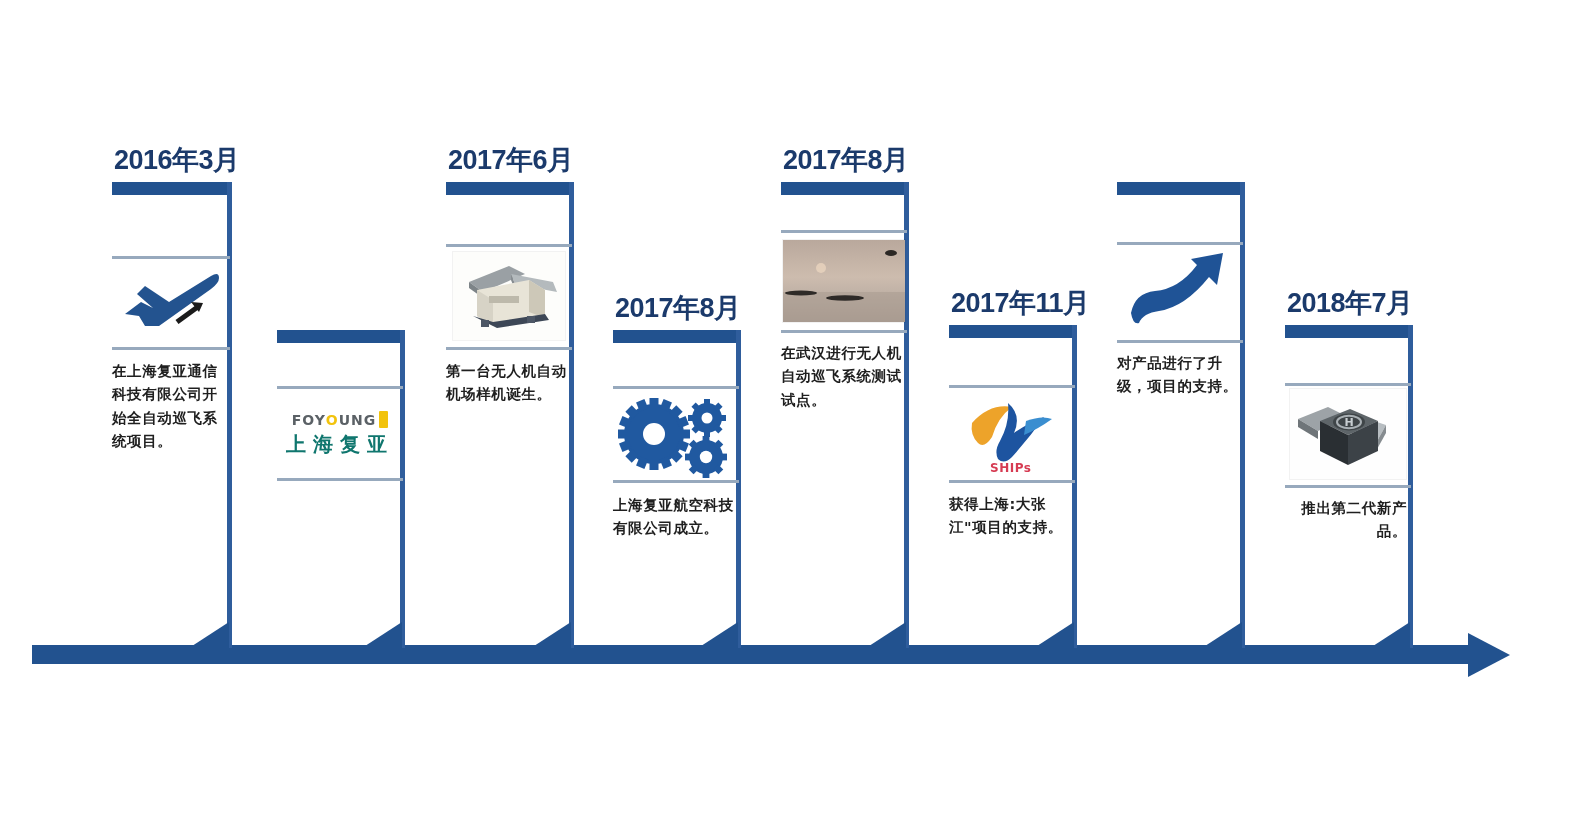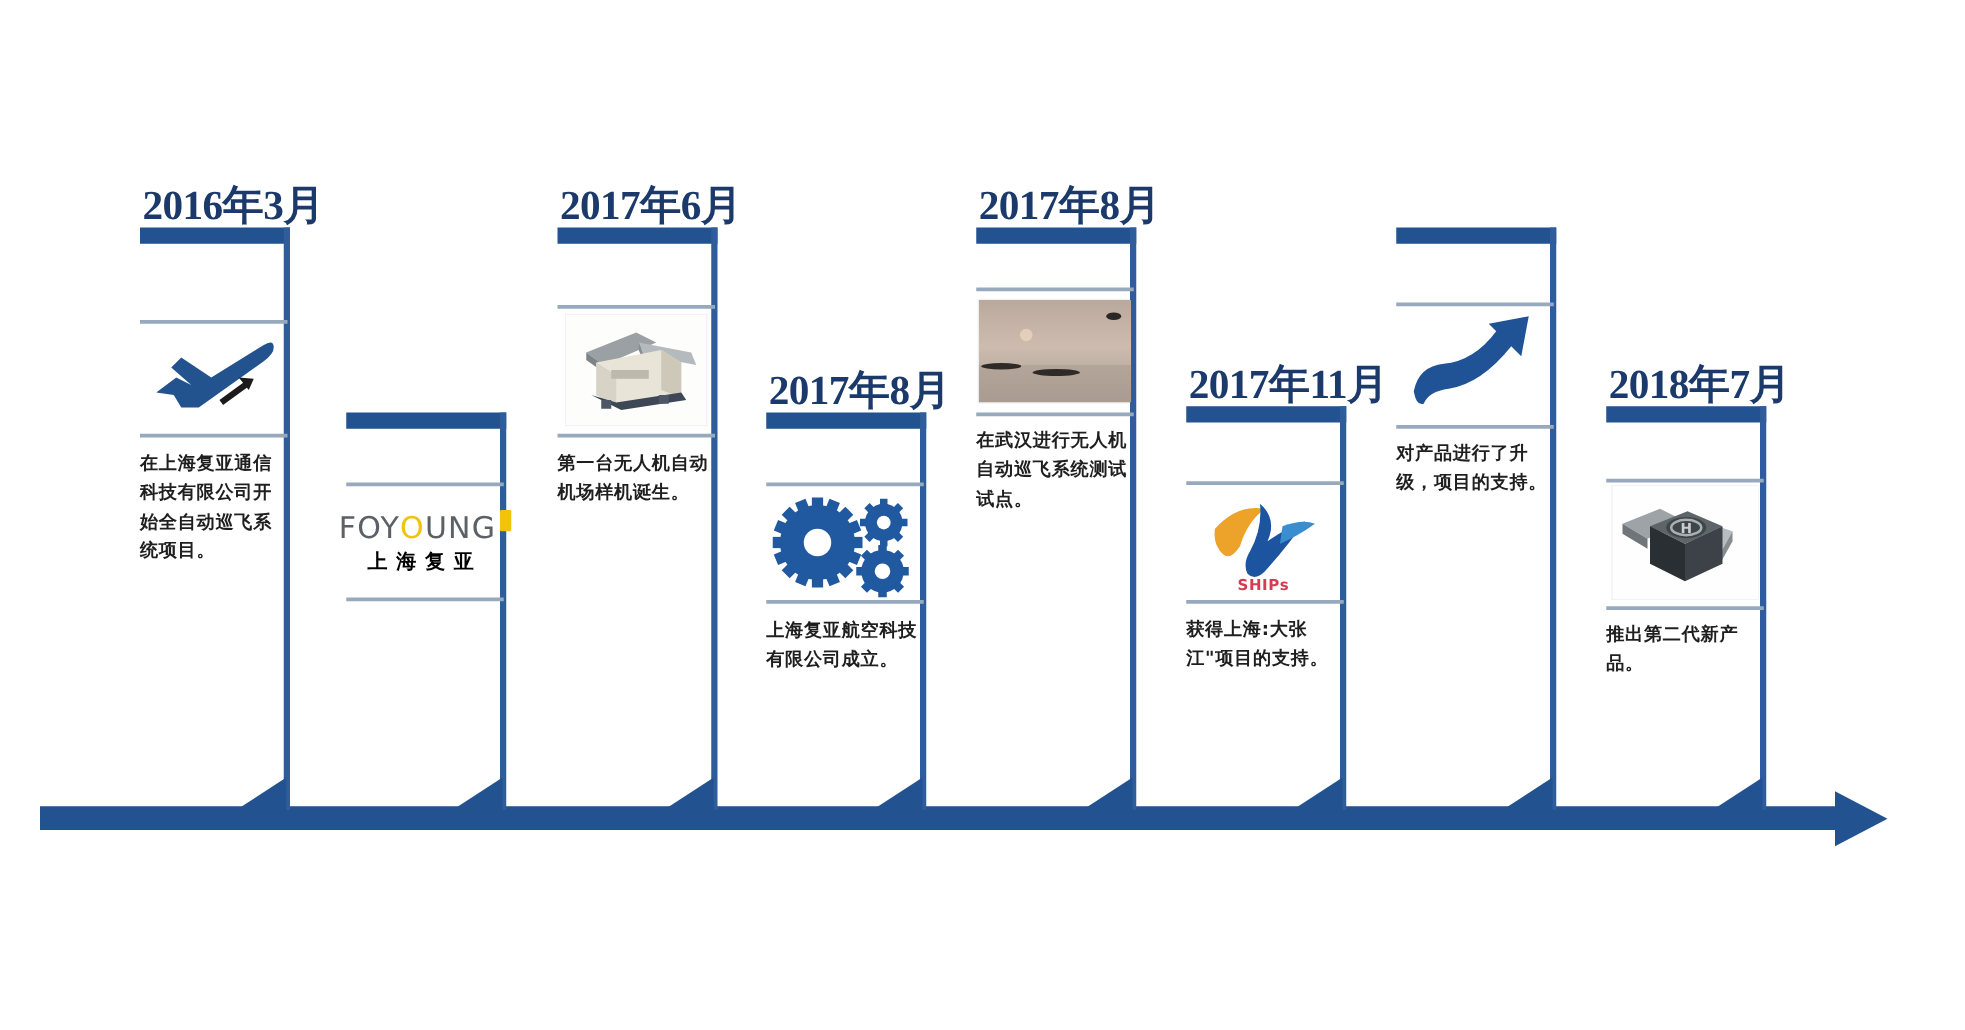--- a/index.html
+++ b/index.html
@@ -25,43 +25,43 @@
   }
   .card .stem{
     position:absolute;top:0;width:5px;background:#2f5d9c;
   }
   .card .stem-foot{
     position:absolute;width:0;height:0;
     border-bottom:26px solid #22528f;
   }
   .date{
     position:absolute;top:-40px;left:2px;
-    font-size:33px;font-weight:bold;color:#1b3a6b;
+    font-size:27px;font-weight:bold;color:#1b3a6b;
     letter-spacing:-0.5px;white-space:nowrap;
-    font-family:Liberation Serif, serif;
+    font-family:Liberation Sans, sans-serif;
   }
   .rule{position:absolute;height:3px;background:#97a9bd;}
   .icon-slot{position:absolute;display:flex;align-items:center;justify-content:center;}
   .caption{
     position:absolute;font-size:14.5px;line-height:1.62;color:#1f1f1f;
     font-weight:bold;letter-spacing:0.6px;
     font-family:"DejaVu Sans","Liberation Sans",sans-serif;
   }
 
   
   .art{display:block;}
 
   .photo-frame{box-shadow:0 0 0 1px rgba(0,0,0,.05);}
 
   .logo-foyoung{display:flex;flex-direction:column;align-items:center;gap:3px;}
-  .fy-top{display:flex;align-items:flex-start;font-size:24px;font-weight:normal;
+  .fy-top{display:flex;align-items:flex-end;font-size:14px;font-weight:bold;
           letter-spacing:1px;color:#5b6166;font-family:"DejaVu Sans",sans-serif;}
   .fy-o{color:#f2c30d;}
   .fy-sq{width:9px;height:17px;background:#f2c30d;margin-left:3px;border-radius:1px;}
-  .fy-bot{font-size:16px;font-weight:bold;color:#000000;letter-spacing:7px;
+  .fy-bot{font-size:20px;font-weight:bold;color:#0f766e;letter-spacing:7px;
           font-family:"DejaVu Sans",sans-serif;}
 
   .logo-ships{position:relative;width:96px;height:78px;}
   .ships-txt{position:absolute;left:26px;bottom:0px;font-size:12px;font-weight:bold;
              color:#d63b52;letter-spacing:0.5px;font-family:"DejaVu Sans",sans-serif;}
 </style>
 </head>
 <body>
 
 <div id="stage">
@@ -260,21 +260,21 @@
     <div class="rule" style="left:0;top:60px;width:126px;"></div>
     <div class="icon-slot" style="left:0;top:64px;width:126px;height:90px;">
       <svg class="art" width="118" height="84" viewBox="0 0 118 84">
         <path d="M10 64 Q14 44 34 42 Q58 40 76 16 L70 10 L102 4 L96 36 L88 28 Q64 58 38 62 Q22 64 18 74 Q12 76 10 64 Z" fill="#1f5396"></path>
       </svg>
     </div>
     <div class="rule" style="left:0;top:158px;width:126px;"></div>
     <div class="caption" style="left:0;top:170px;width:122px;">对产品进行了升级，项目的支持。</div>
   </div>
 
-  <div class="card" style="left:1285px;top:325px;width:128px;height:323px;">
+  <div class="card" style="left:1285px;top:325px;width:128px;height:323px;text-align:right;">
     <div class="date">2018年7月</div>
     <div class="topbar" style="left:0;width:128px;"></div>
     <div class="stem" style="left:123px;height:323px;"></div>
     <div class="stem-foot" style="left:85px;top:297px;border-left:40px solid transparent;"></div>
     <div class="rule" style="left:0;top:58px;width:126px;"></div>
     <div class="icon-slot" style="left:0;top:62px;width:126px;height:94px;">
       <svg class="art photo-frame" width="116" height="90" viewBox="0 0 116 90">
         <rect x="0" y="0" width="116" height="90" fill="#fefefe"></rect>
 
         <polygon points="8,30 38,18 58,28 28,42" fill="#9da3a7"></polygon>

